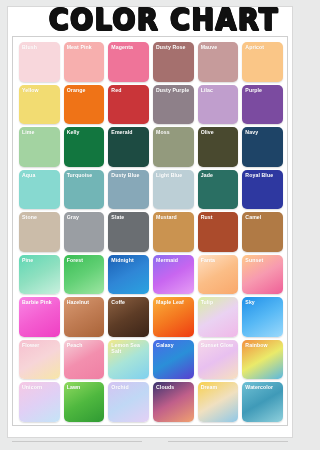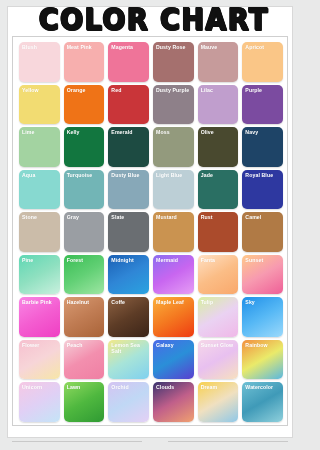--- a/index.html
+++ b/index.html
@@ -30,21 +30,21 @@
     width: 286px;
     height: 432px;
     background: #ffffff;
     border: 1px solid #d8d8d8;
     box-sizing: border-box;
   }
 
   
   #title-wrap {
     position: absolute;
-    left: 4px;
+    left: 14px;
     top: 2px;
     width: 300px;
     height: 34px;
     display: flex;
     align-items: center;
     justify-content: center;
     z-index: 6;
   }
   #title {
     font-family: "DejaVu Sans", sans-serif;

